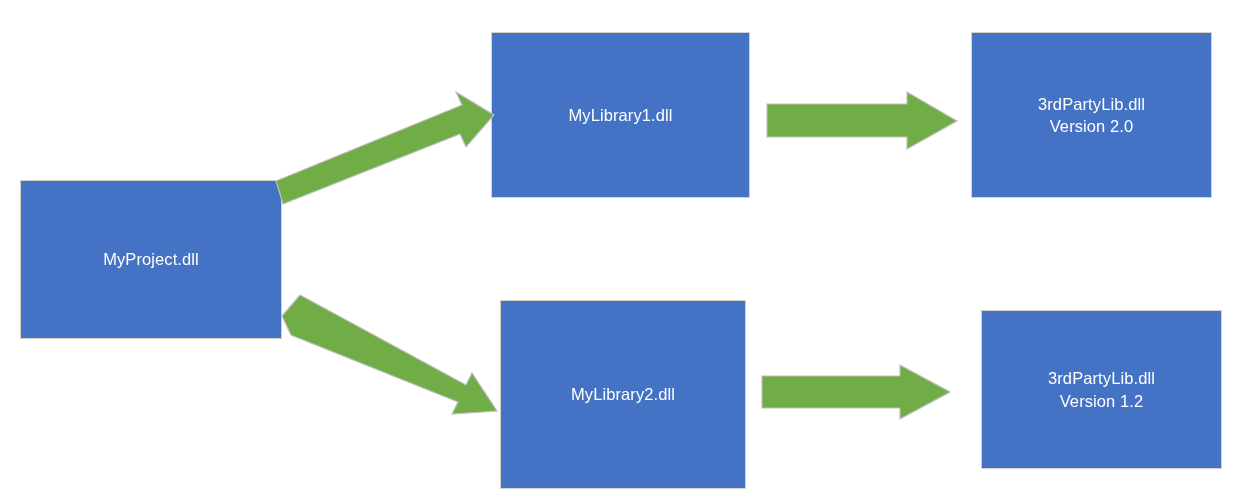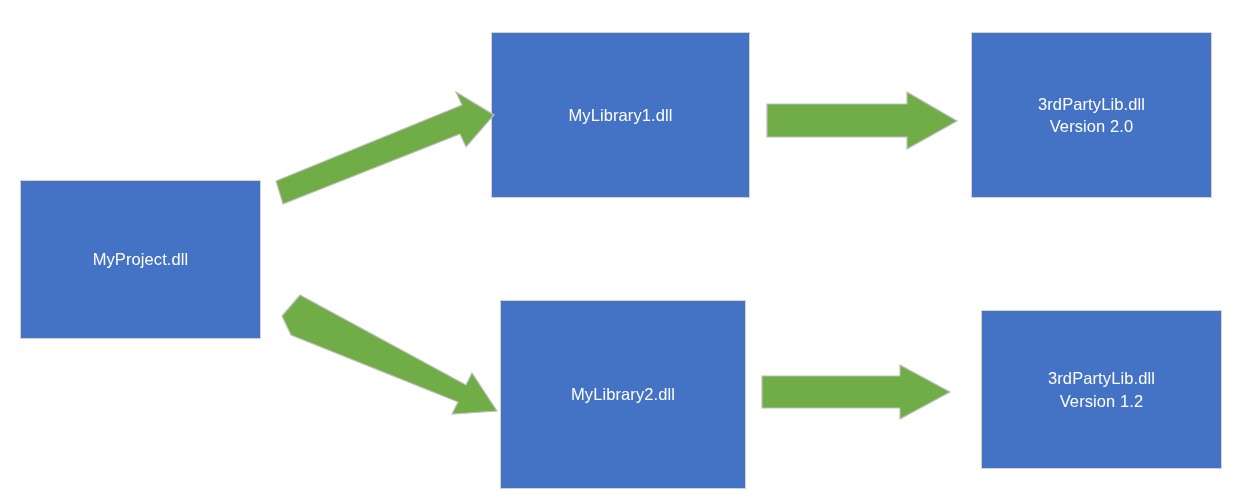--- a/index.html
+++ b/index.html
@@ -47,21 +47,21 @@
   .arrow svg {
     display: block;
     overflow: visible;
   }
 </style>
 </head>
 <body>
 
 <div id="canvas">
 
-  <div class="node" id="node-myproject" style="left:20px; top:180px; width:241px; height:159px;">
+  <div class="node" id="node-myproject" style="left:20px; top:180px; width:262px; height:159px;">
     <span class="node-label">MyProject.dll</span>
   </div>
 
   <div class="node" id="node-mylibrary1" style="left:491px; top:32px; width:259px; height:166px;">
     <span class="node-label">MyLibrary1.dll</span>
   </div>
 
   <div class="node" id="node-thirdparty20" style="left:971px; top:32px; width:241px; height:166px;">
     <span class="node-label">3rdPartyLib.dll
 Version 2.0</span>

